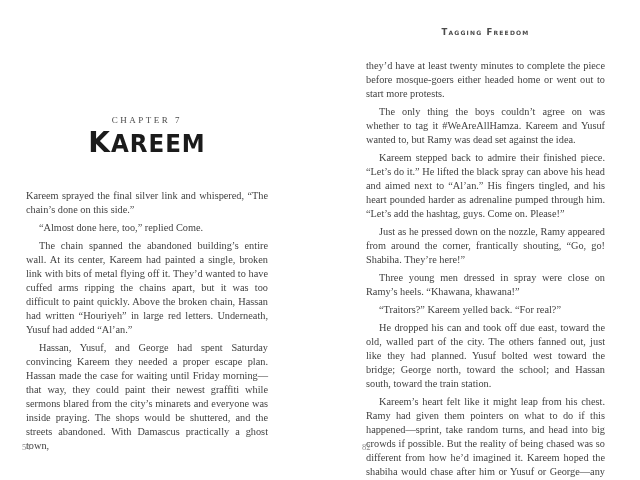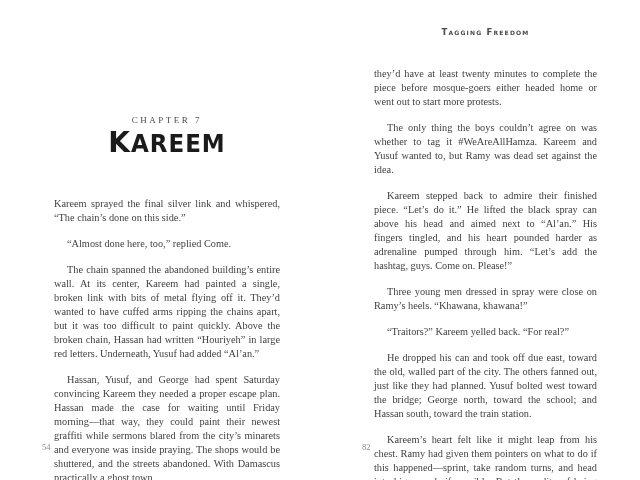--- a/index.html
+++ b/index.html
@@ -13,21 +13,21 @@
     height: 480px;
     background: #ffffff;
     overflow: hidden;
     font-family: "Liberation Serif", "DejaVu Serif", serif;
   }
   .page {
     position: absolute;
     top: 0;
     height: 472px;
   }
-  .page.left  { left: 42px;  width: 250px; }
+  .page.left  { left: 22px;  width: 250px; }
   .page.right { left: 362px; width: 247px; }
 
   
   .chapter-label {
     position: absolute;
     top: 115px;
     left: 0;
     width: 100%;
     text-align: center;
     font-size: 9px;
@@ -74,21 +74,21 @@
     left: 0;
     width: 100%;
     color: #3f3f3f;
     font-size: 10.3px;
     line-height: 14px;
     text-align: justify;
   }
   .body-text.left-text  { top: 185px; }
   .body-text.right-text { top: 55px; }
   .para {
-    margin: 12px;
+    margin: 4px;
     padding: 0;
     text-indent: 13px;
   }
   .para.first { text-indent: 0; }
 
   
   .folio {
     position: absolute;
     top: 442px;
     left: 0;
@@ -116,20 +116,21 @@
     <div class="folio">54</div>
   </div>
 
   <div class="page right">
     <div class="running-head">Tagging Freedom</div>
 
     <div class="body-text right-text">
       <p class="para first">they’d have at least twenty minutes to complete the piece before mosque-goers either headed home or went out to start more protests.</p>
       <p class="para">The only thing the boys couldn’t agree on was whether to tag it #WeAreAllHamza. Kareem and Yusuf wanted to, but Ramy was dead set against the idea.</p>
       <p class="para">Kareem stepped back to admire their finished piece. “Let’s do it.” He lifted the black spray can above his head and aimed next to “Al’an.” His fingers tingled, and his heart pounded harder as adrenaline pumped through him. “Let’s add the hashtag, guys. Come on. Please!”</p>
+      <p class="para">Just as he pressed down on the nozzle, Ramy appeared from around the corner, frantically shouting, “Go, go! Shabiha. They’re here!”</p>
       <p class="para">Three young men dressed in spray were close on Ramy’s heels. “Khawana, khawana!”</p>
       <p class="para">“Traitors?” Kareem yelled back. “For real?”</p>
       <p class="para">He dropped his can and took off due east, toward the old, walled part of the city. The others fanned out, just like they had planned. Yusuf bolted west toward the bridge; George north, toward the school; and Hassan south, toward the train station.</p>
       <p class="para">Kareem’s heart felt like it might leap from his chest. Ramy had given them pointers on what to do if this happened—sprint, take random turns, and head into big crowds if possible. But the reality of being chased was so different from how he’d imagined it. Kareem hoped the shabiha would chase after him or Yusuf or George—any of them except Hassan. Hassan wasn’t</p>
     </div>
 
     <div class="folio">82</div>
   </div>
 
 </div>

